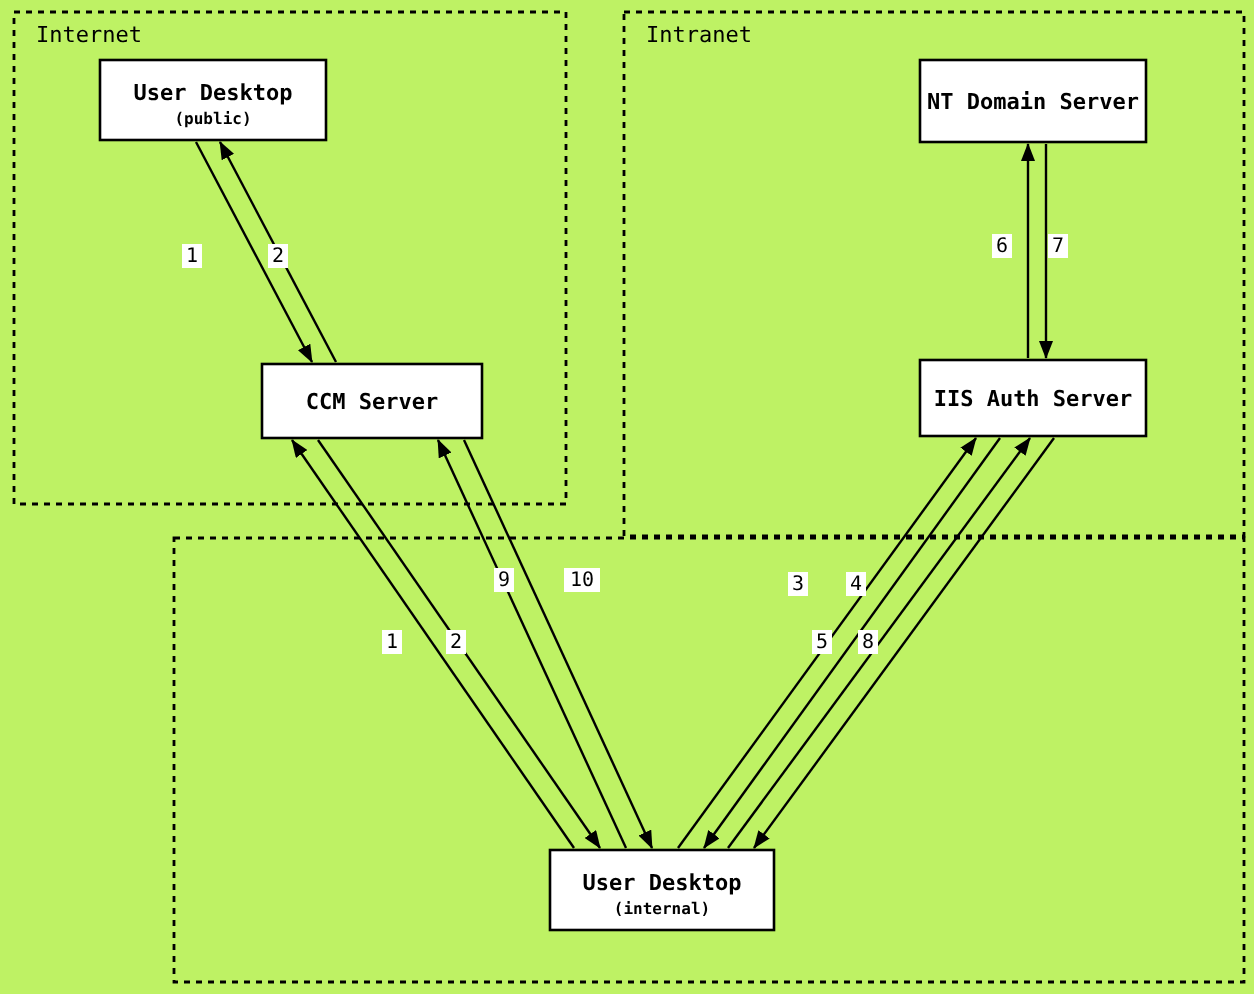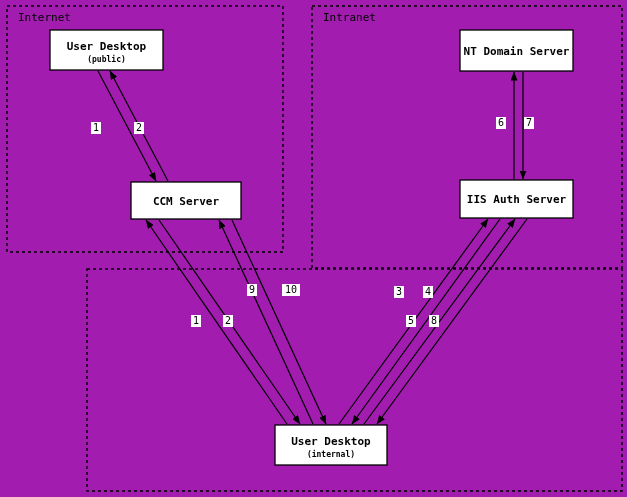--- a/index.html
+++ b/index.html
@@ -4,21 +4,21 @@
 <style>
   html, body {
     margin: 0;
     padding: 0;
     background: #ffffff;
   }
   #diagram-root {
     position: relative;
     width: 627px;
     height: 497px;
-    background: #a21caf;
+    background: #bef264;
     font-family: "DejaVu Sans Mono", "Liberation Mono", monospace;
     overflow: hidden;
   }
   svg.canvas {
     position: absolute;
     left: 0;
     top: 0;
     width: 627px;
     height: 497px;
   }

